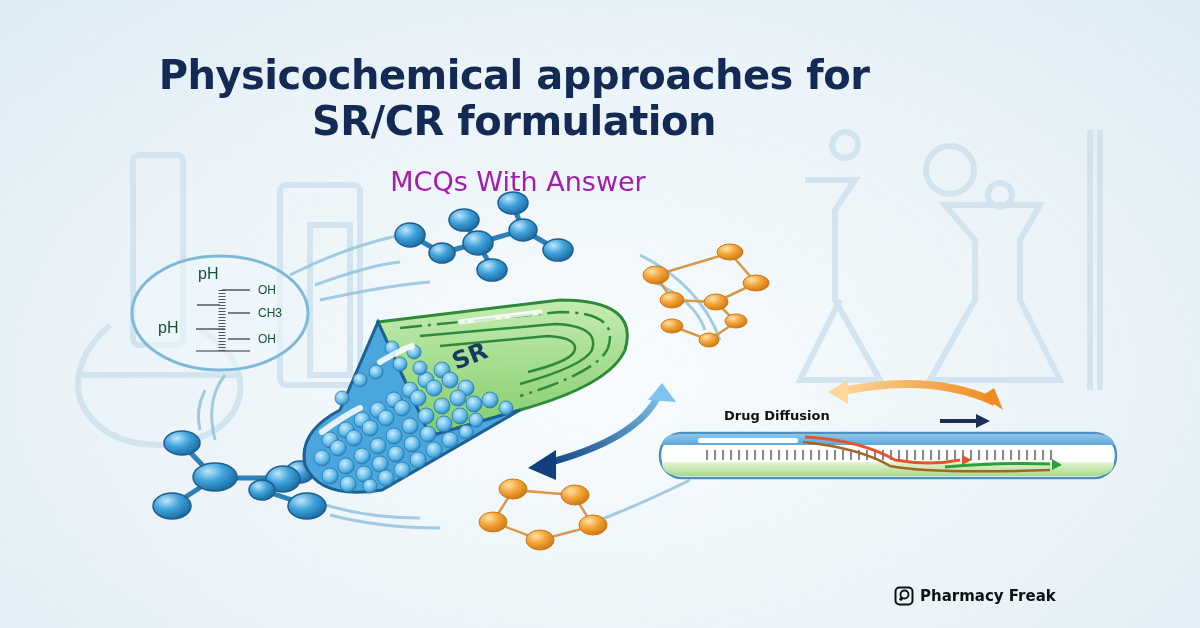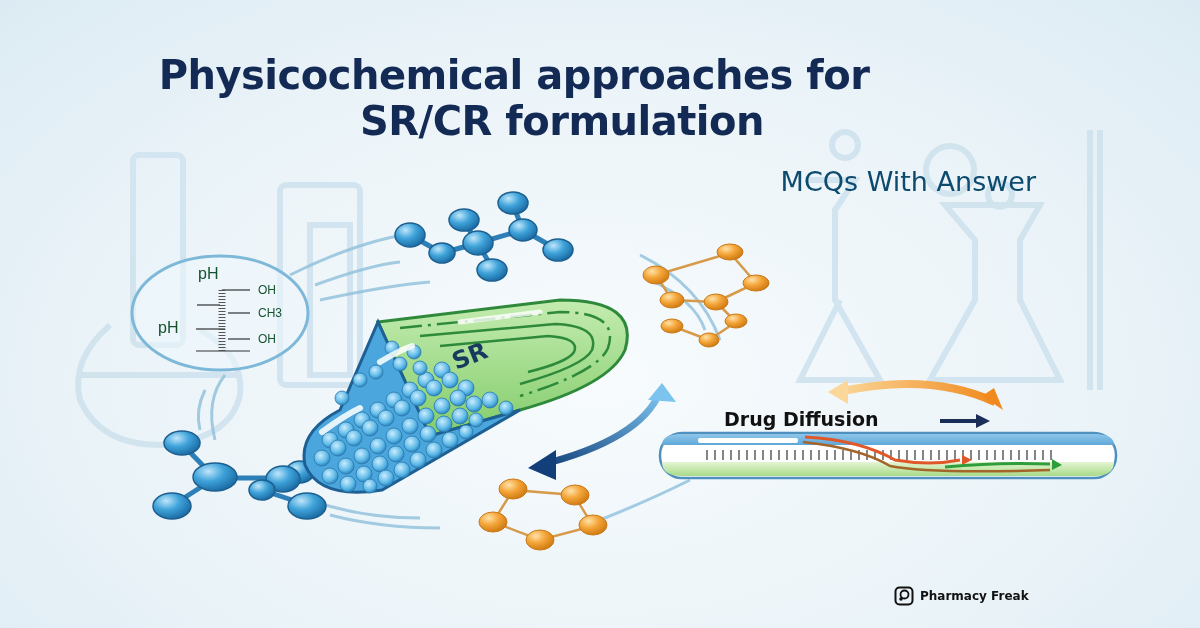--- a/index.html
+++ b/index.html
@@ -3,28 +3,28 @@
 <meta charset="utf-8">
 <style>
   html, body { margin:0; padding:0; }
   body { width:1200px; height:628px; overflow:hidden; position:relative;
     background: radial-gradient(ellipse at 50% 60%, #f7fbfd 0%, #eaf3f8 60%, #dcebf3 100%);
     font-family: "DejaVu Sans", sans-serif; }
   .bg-art { position:absolute; left:0; top:0; }
   .title { position:absolute; left:0; width:1028px; text-align:center; color:#132a55;
     font-family:"DejaVu Sans", sans-serif; font-weight:bold; letter-spacing:-0.5px; }
   .t1 { top:52px; font-size:40px; }
-  .t2 { top:98px; font-size:40px;padding-left:48px; }
-  .subtitle { position:absolute; top:166px; left:0; width:1036px; text-align:right;
-    color:#0c4a6e; font-size:27px; font-family:"DejaVu Sans", sans-serif; }
+  .t2 { top:98px; font-size:40px; }
+  .subtitle { position:absolute; top:166px; left:0; width:1036px; text-align:center;
+    color:#a21caf; font-size:27px; font-family:"DejaVu Sans", sans-serif; }
   .ph-label { position:absolute; font-family:"Liberation Sans", sans-serif; color:#14532d; }
-  .diff-label { position:absolute; left:724px; top:408px; font-size:19px; font-weight:bold; color:#111;
+  .diff-label { position:absolute; left:724px; top:408px; font-size:13px; font-weight:bold; color:#111;
     font-family:"DejaVu Sans", sans-serif; }
   .brand { position:absolute; left:894px; top:586px; display:flex; align-items:center; gap:6px; }
-  .brand-text { font-family:"DejaVu Sans", sans-serif; font-weight:bold; font-size:12px; color:#111; }
+  .brand-text { font-family:"DejaVu Sans", sans-serif; font-weight:bold; font-size:15px; color:#111; }
   .sr-label { position:absolute; left:452px; top:342px; font-size:24px; font-weight:bold; color:#173b5e;
     transform:rotate(-22deg); font-family:"DejaVu Sans", sans-serif; }
 </style>
 </head>
 <body>
 
 <svg class="bg-art" width="1200" height="628" viewBox="0 0 1200 628">
   <defs>
     <radialGradient id="ballB" cx="35%" cy="30%" r="70%">
       <stop offset="0" stop-color="#bfe6fb"></stop>

